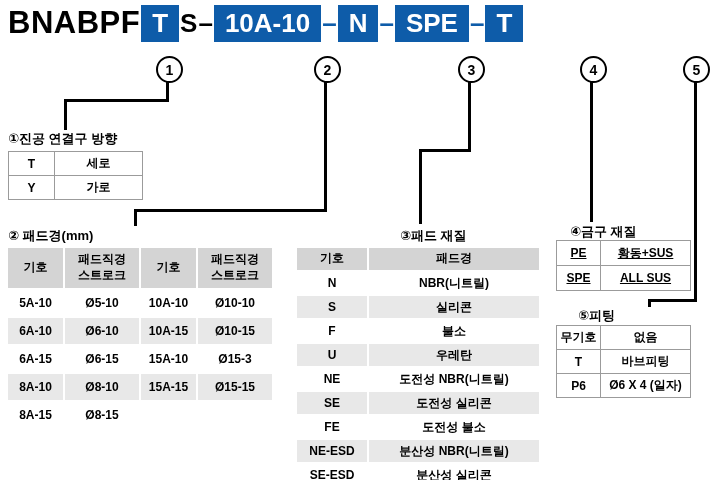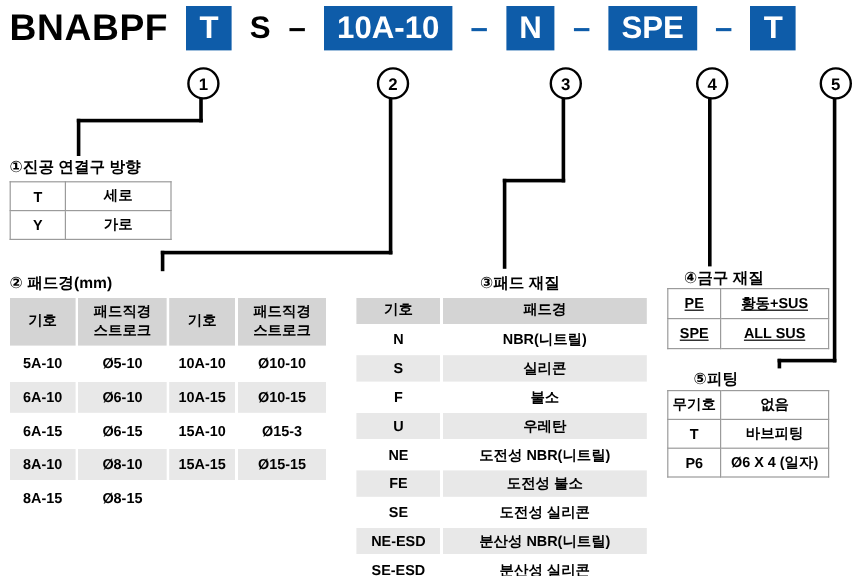--- a/index.html
+++ b/index.html
@@ -1,21 +1,21 @@
 <!DOCTYPE html>
 <html><head>
 <meta charset="utf-8">
 <style>
   html,body{margin:0;padding:0;}
   body{
     width:718px;height:480px;position:relative;background:#fff;overflow:hidden;
     font-family:"Liberation Sans","DejaVu Sans",sans-serif;color:#000;
   }
   
-  .codeline{position:absolute;left:8px;top:5px;display:flex;align-items:center;gap:15px;white-space:nowrap;}
+  .codeline{position:absolute;left:8px;top:5px;display:flex;align-items:center;gap:1px;white-space:nowrap;}
   .prefix{font-size:31px;font-weight:bold;letter-spacing:.5px;}
   .box{background:#0e5ca9;color:#fff;font-size:26px;font-weight:bold;padding:4px 11px;line-height:1.1;}
   .plain{font-size:26px;font-weight:bold;color:#000;}
   .dash{font-size:26px;font-weight:900;color:#0e5ca9;}
   .dashd{color:#000;}
   
   .callout{
     position:absolute;top:56px;width:23px;height:23px;border:2.5px solid #000;border-radius:50%;
     display:flex;align-items:center;justify-content:center;font-size:14px;font-weight:bold;background:#fff;z-index:3;
   }
@@ -197,28 +197,28 @@
       </tr>
     <tr>
         <td>U</td>
         <td>우레탄</td>
       </tr>
     <tr>
         <td>NE</td>
         <td>도전성 NBR(니트릴)</td>
       </tr>
     <tr>
+        <td>SE</td>
+        <td>도전성 실리콘</td>
+      </tr>
+    <tr>
         <td>FE</td>
         <td>도전성 불소</td>
       </tr>
     <tr>
-        <td>SE</td>
-        <td>도전성 실리콘</td>
-      </tr>
-    <tr>
         <td>NE-ESD</td>
         <td>분산성 NBR(니트릴)</td>
       </tr>
     <tr>
         <td>SE-ESD</td>
         <td>분산성 실리콘</td>
       </tr>
   </tbody>
 </table>
 

